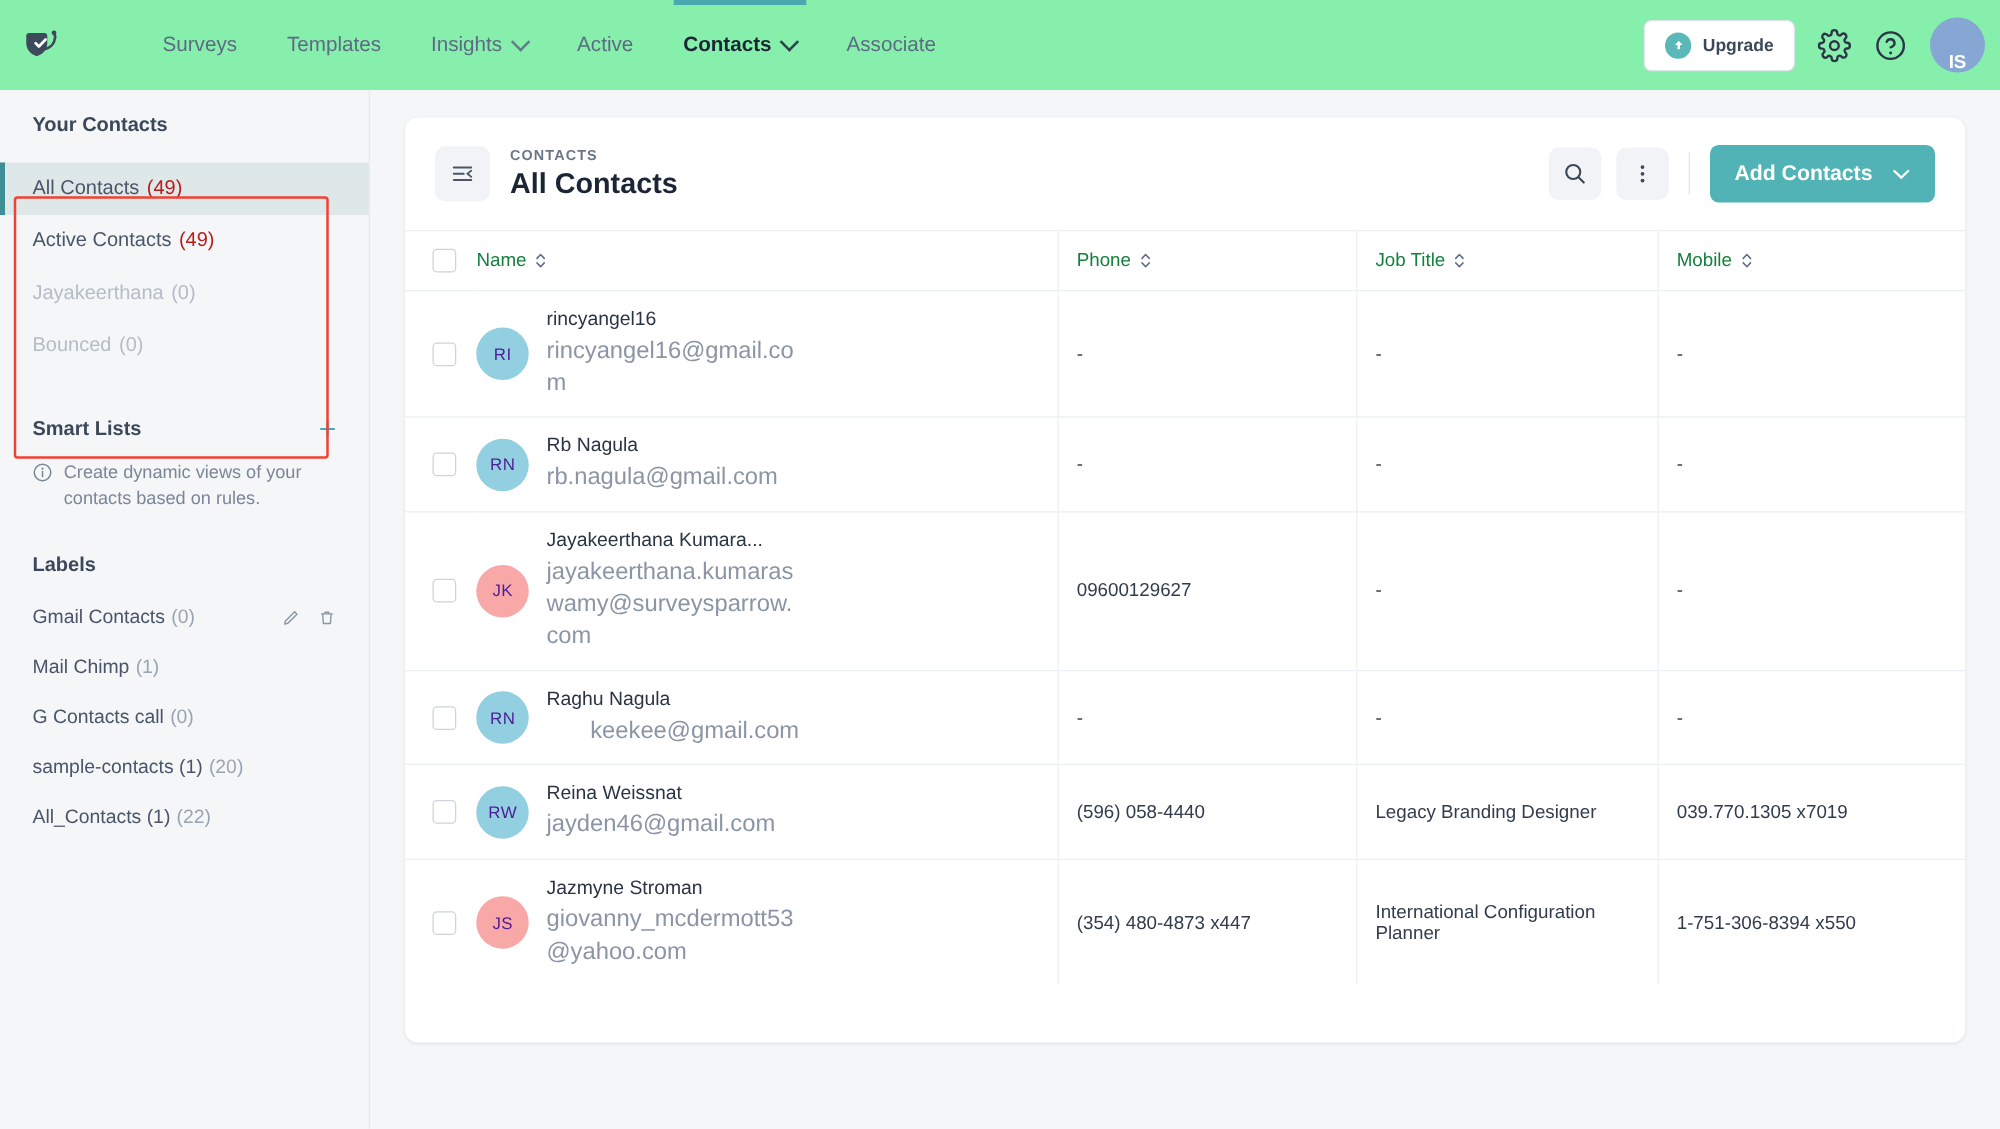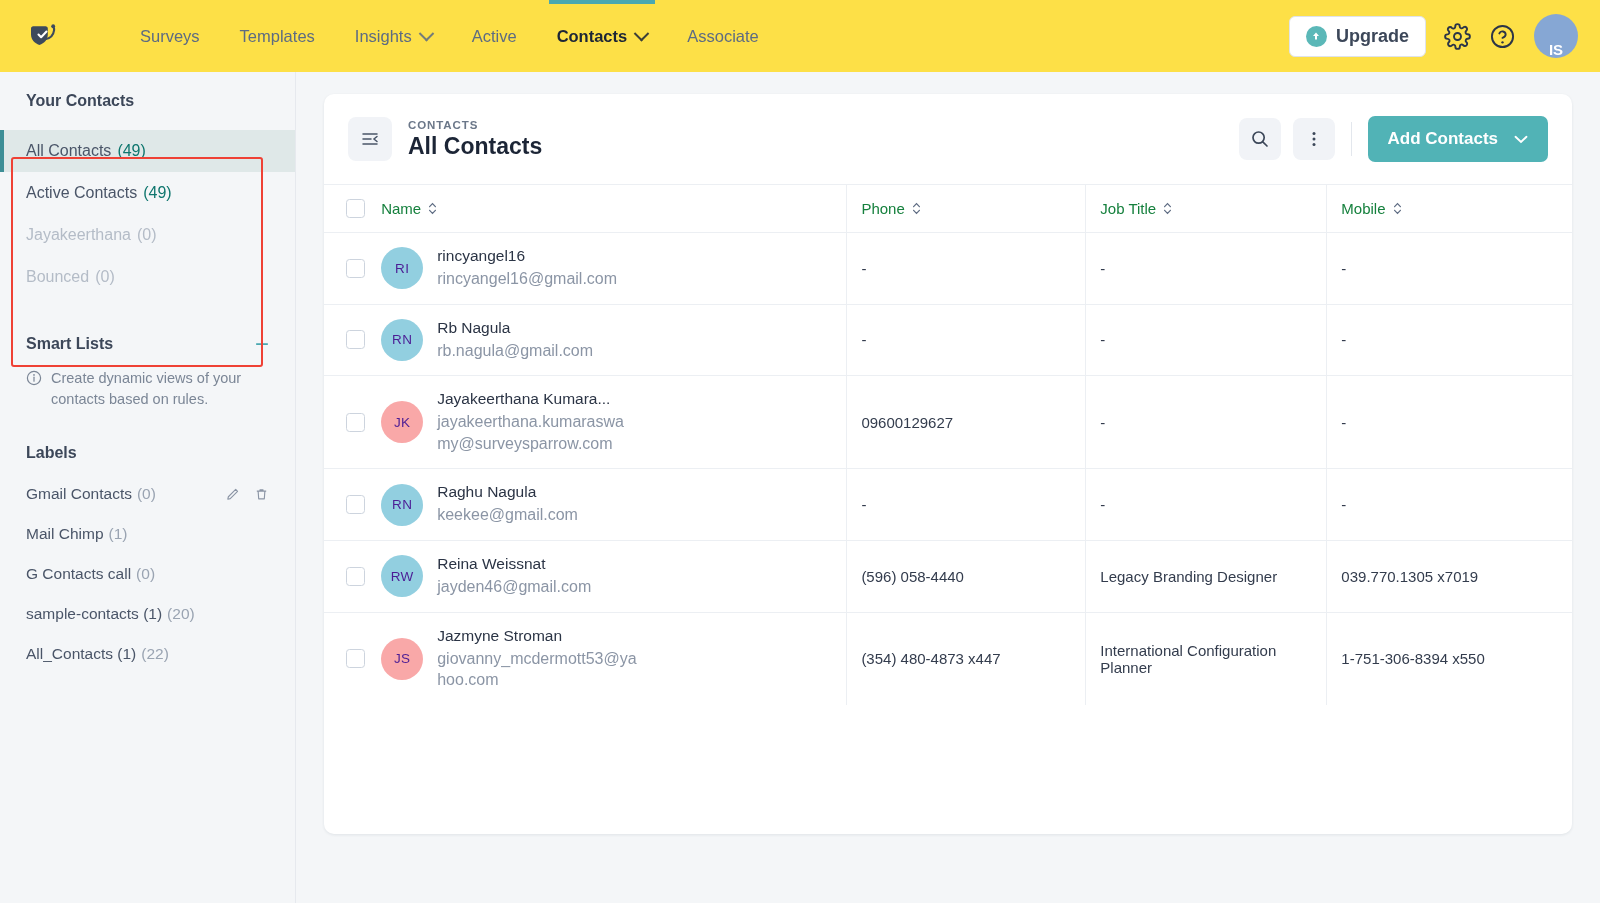--- a/index.html
+++ b/index.html
@@ -7,24 +7,24 @@
     width: 1600px; height: 903px;
     font-family: "Liberation Sans", sans-serif;
     background: #f4f6f8;
     overflow: hidden;
   }
 
   
   .topbar {
     position: relative;
     height: 72px;
-    background: #fde047;
+    background: #86efac;
     display: flex;
     align-items: center;
-    padding: 0 22px;
+    padding: 0 12px;
   }
   .logo { width: 44px; height: 44px; display: flex; align-items: center; justify-content: center; }
   .nav { display: flex; align-items: center; margin-left: 54px; gap: 0; height: 72px; }
   .nav-item {
     position: relative;
     display: flex; align-items: center; gap: 9px;
     padding: 0 20px;
     height: 72px;
     font-size: 16.5px;
     color: #5d6b82;
@@ -41,21 +41,21 @@
     width: 11px; height: 11px;
     border-right: 2px solid currentColor;
     border-bottom: 2px solid currentColor;
     transform: rotate(45deg) translate(-2px,-2px);
     opacity: .85;
   }
   .top-right { margin-left: auto; display: flex; align-items: center; gap: 18px; }
   .upgrade-btn {
     display: flex; align-items: center; gap: 9px;
     background: #fff; border: 1px solid #dfe3ea; border-radius: 6px;
-    padding: 9px 16px; font-size: 18px; font-weight: bold; color: #3c4759;
+    padding: 9px 16px; font-size: 14px; font-weight: bold; color: #3c4759;
     cursor: pointer;
   }
   .upgrade-ico {
     width: 21px; height: 21px; border-radius: 50%;
     background: #5bb8b8; display: flex; align-items: center; justify-content: center;
   }
   .icon-btn { cursor: pointer; display: flex; align-items: center; justify-content: center; color: #2c3547; }
   .avatar-top {
     width: 44px; height: 44px; border-radius: 50%;
     background: #86a7d4; color: #fff;
@@ -84,21 +84,21 @@
   }
   .side-title {
     font-size: 16px; font-weight: bold; color: #3c4759;
     padding: 0 26px; margin-bottom: 20px;
   }
   .side-item {
     position: relative;
     height: 42px; display: flex; align-items: center;
     padding: 0 26px; font-size: 16px; color: #4a5568; cursor: pointer;
   }
-  .side-item .count { color: #0f766e; margin-left: 6px; }
+  .side-item .count { color: #b91c1c; margin-left: 6px; }
   .side-item.active { background: #dfe8e8; }
   .side-item.active::before {
     content: ""; position: absolute; left: 0; top: 0; bottom: 0;
     width: 4px; background: #3d8e96;
   }
   .side-item.dim, .side-item.dim .count { color: #b4bcc7; }
   .section-head {
     display: flex; align-items: center; justify-content: space-between;
     padding: 0 26px; margin-top: 34px; margin-bottom: 12px;
   }
@@ -174,21 +174,21 @@
   tbody tr:last-child td { border-bottom: none; }
   td.c-check { padding-left: 22px; border-right: none; }
   td.c-phone, td.c-job, td.c-mob { padding-left: 14px; padding-right: 10px; }
   .cell-name { display: flex; align-items: center; gap: 14px; padding-right: 16px; }
   .avatar {
     width: 42px; height: 42px; flex: 0 0 42px; border-radius: 50%;
     display: flex; align-items: center; justify-content: center;
     color: #4c1d95; font-size: 13.5px; letter-spacing: .4px;
   }
   .nm { font-size: 15.5px; color: #2b3445; }
-  .em { font-size: 16px; color: #8b95a5; margin-top: 3px; line-height: 1.35; max-width: 200px; word-break: break-word; }
+  .em { font-size: 19px; color: #8b95a5; margin-top: 3px; line-height: 1.35; max-width: 200px; word-break: break-word; }
   .cb {
     width: 19px; height: 19px; border: 1.6px solid #cdd4de; border-radius: 3.5px;
     background: #fff; cursor: pointer; display: block;
   }
 
   .pager {
     margin-top: auto;
     display: flex; align-items: center; justify-content: center; gap: 14px;
     padding: 22px 0 26px 0;
   }
@@ -470,21 +470,21 @@
               <td class="c-job">-</td>
               <td class="c-mob">-</td>
             </tr>
             <tr>
               <td class="c-check">
                 <span class="cb"></span>
               </td>
               <td>
                 <div class="cell-name">
                   <span class="avatar" style="background: rgb(146, 207, 224);">RN</span>
-                  <span><span class="nm">Raghu Nagula</span><span class="em" style="display: block;">keekee@gmail.com</span></span>
+                  <span><span class="nm">Raghu Nagula</span><span class="em" style="display: block; margin-left: 35px;">keekee@gmail.com</span></span>
                 </div>
               </td>
               <td class="c-phone">-</td>
               <td class="c-job">-</td>
               <td class="c-mob">-</td>
             </tr>
             <tr>
               <td class="c-check">
                 <span class="cb"></span>
               </td>

